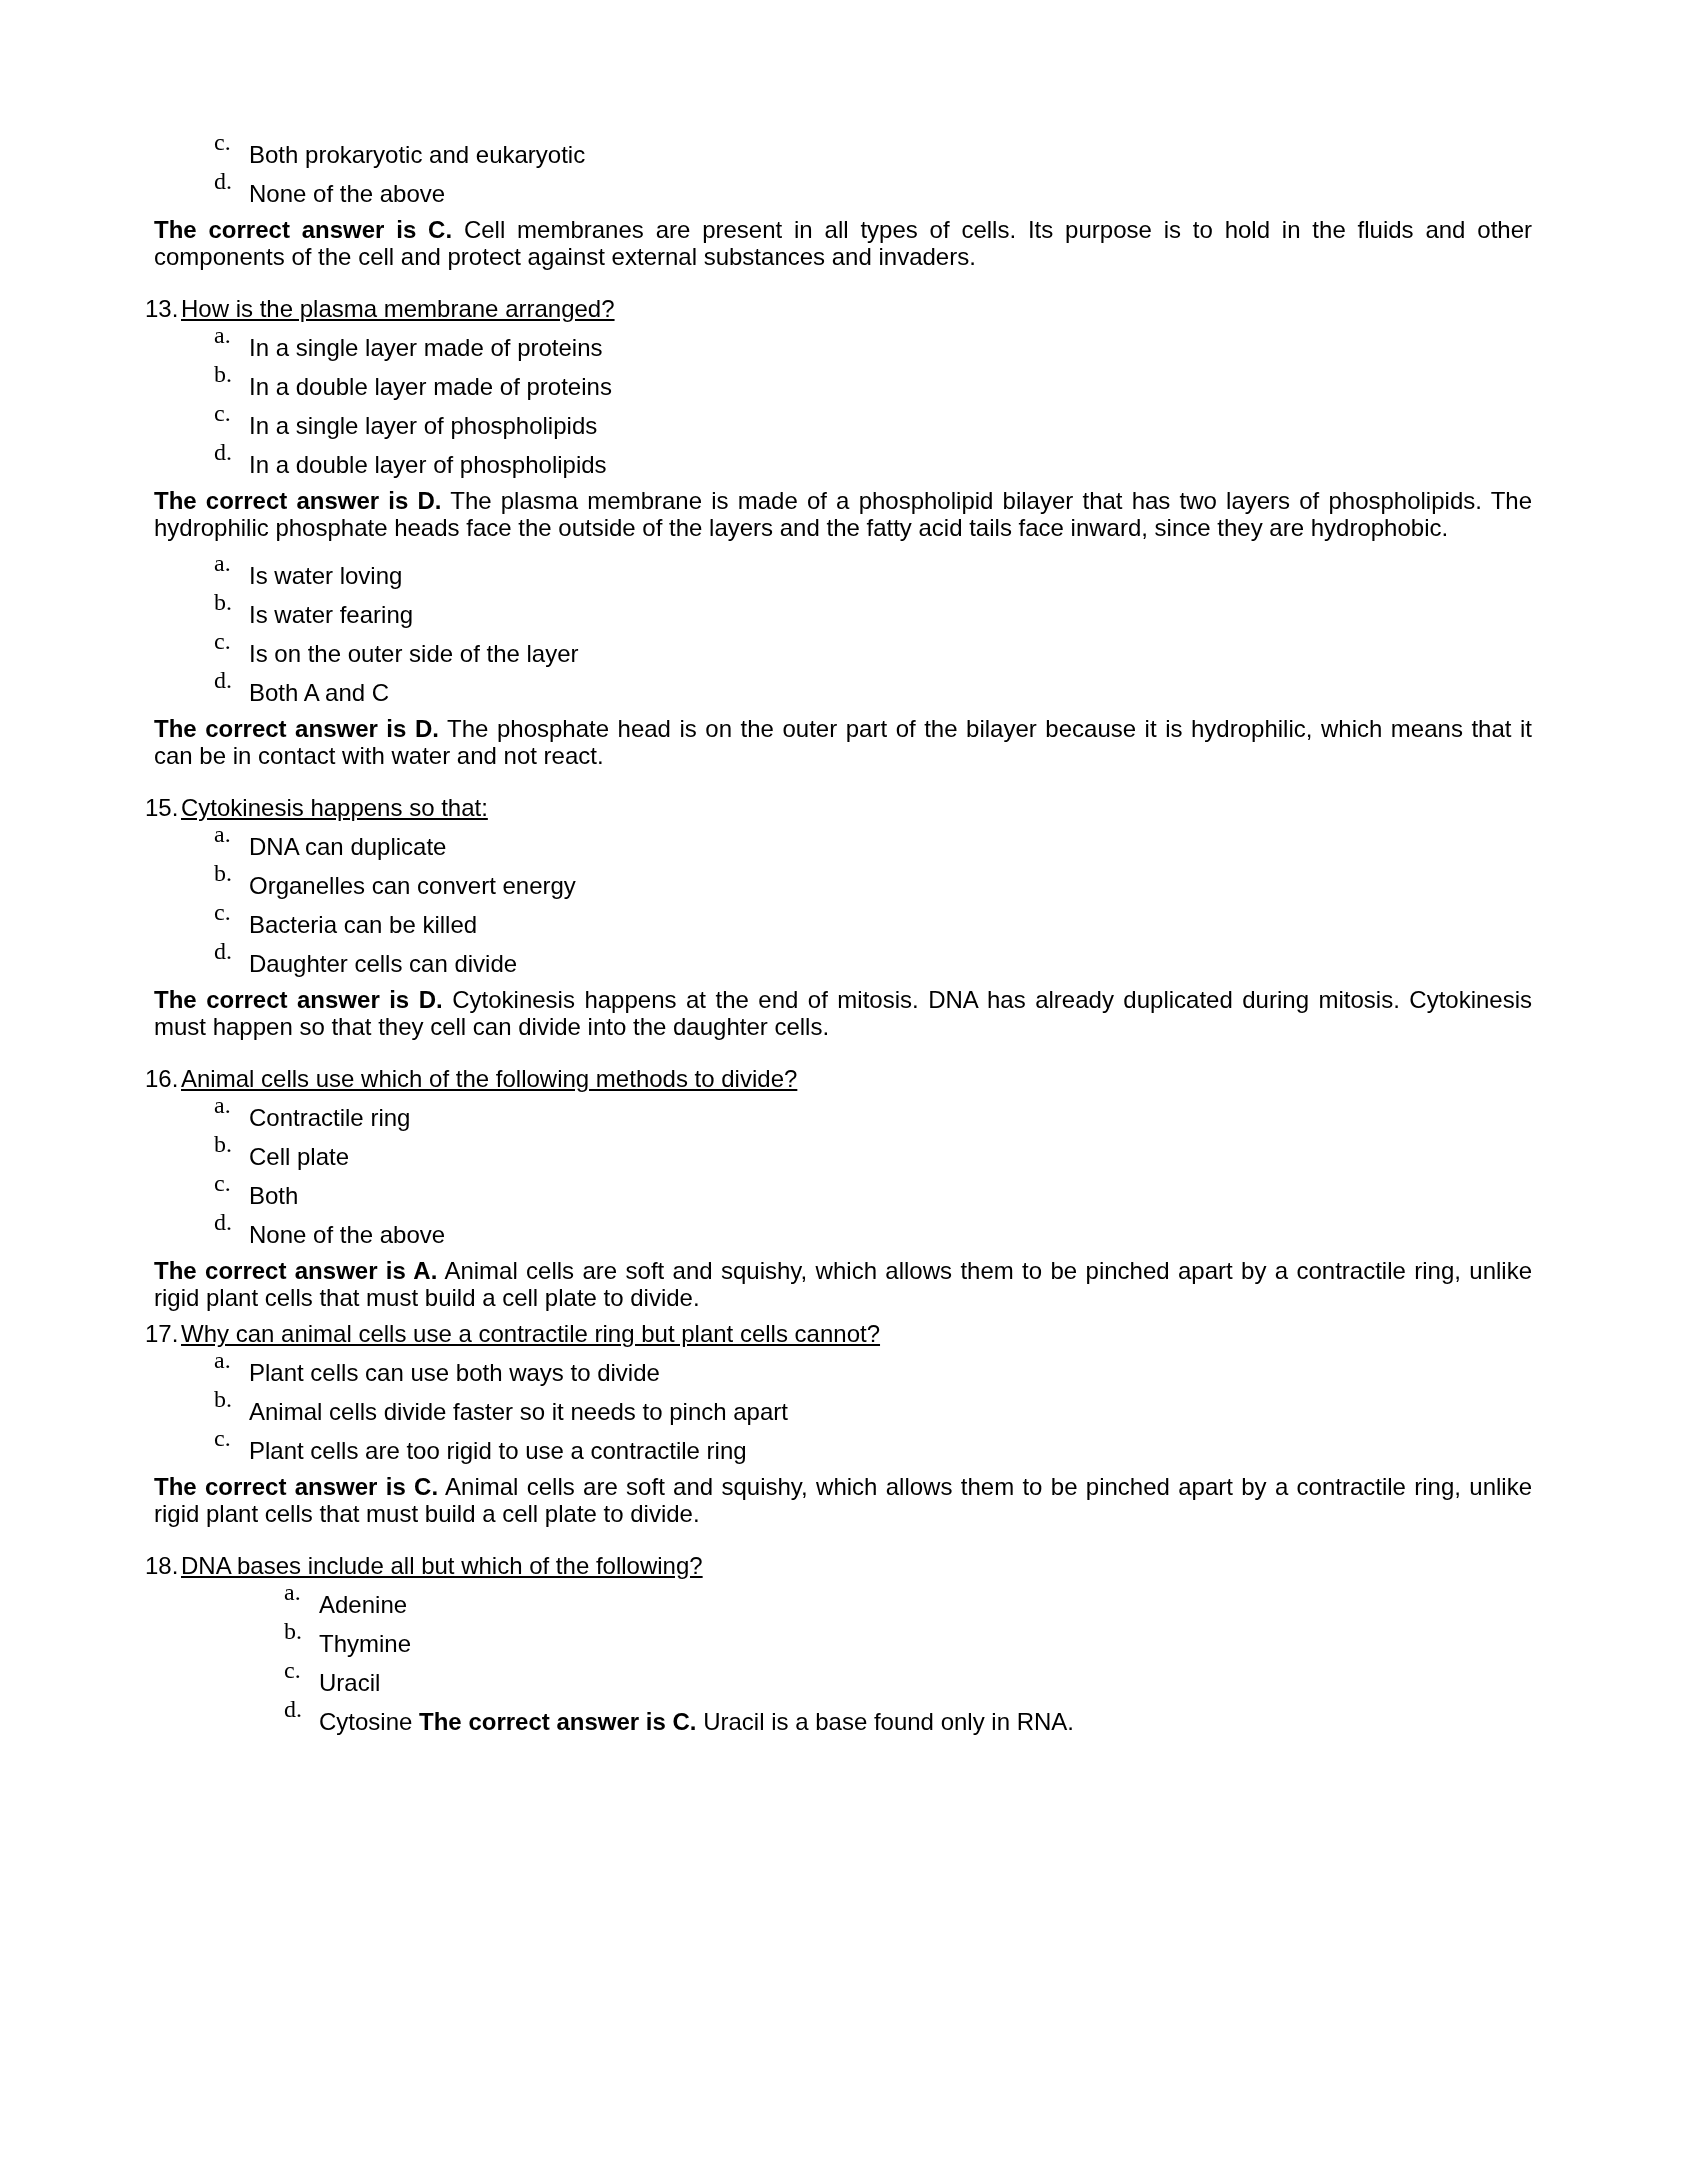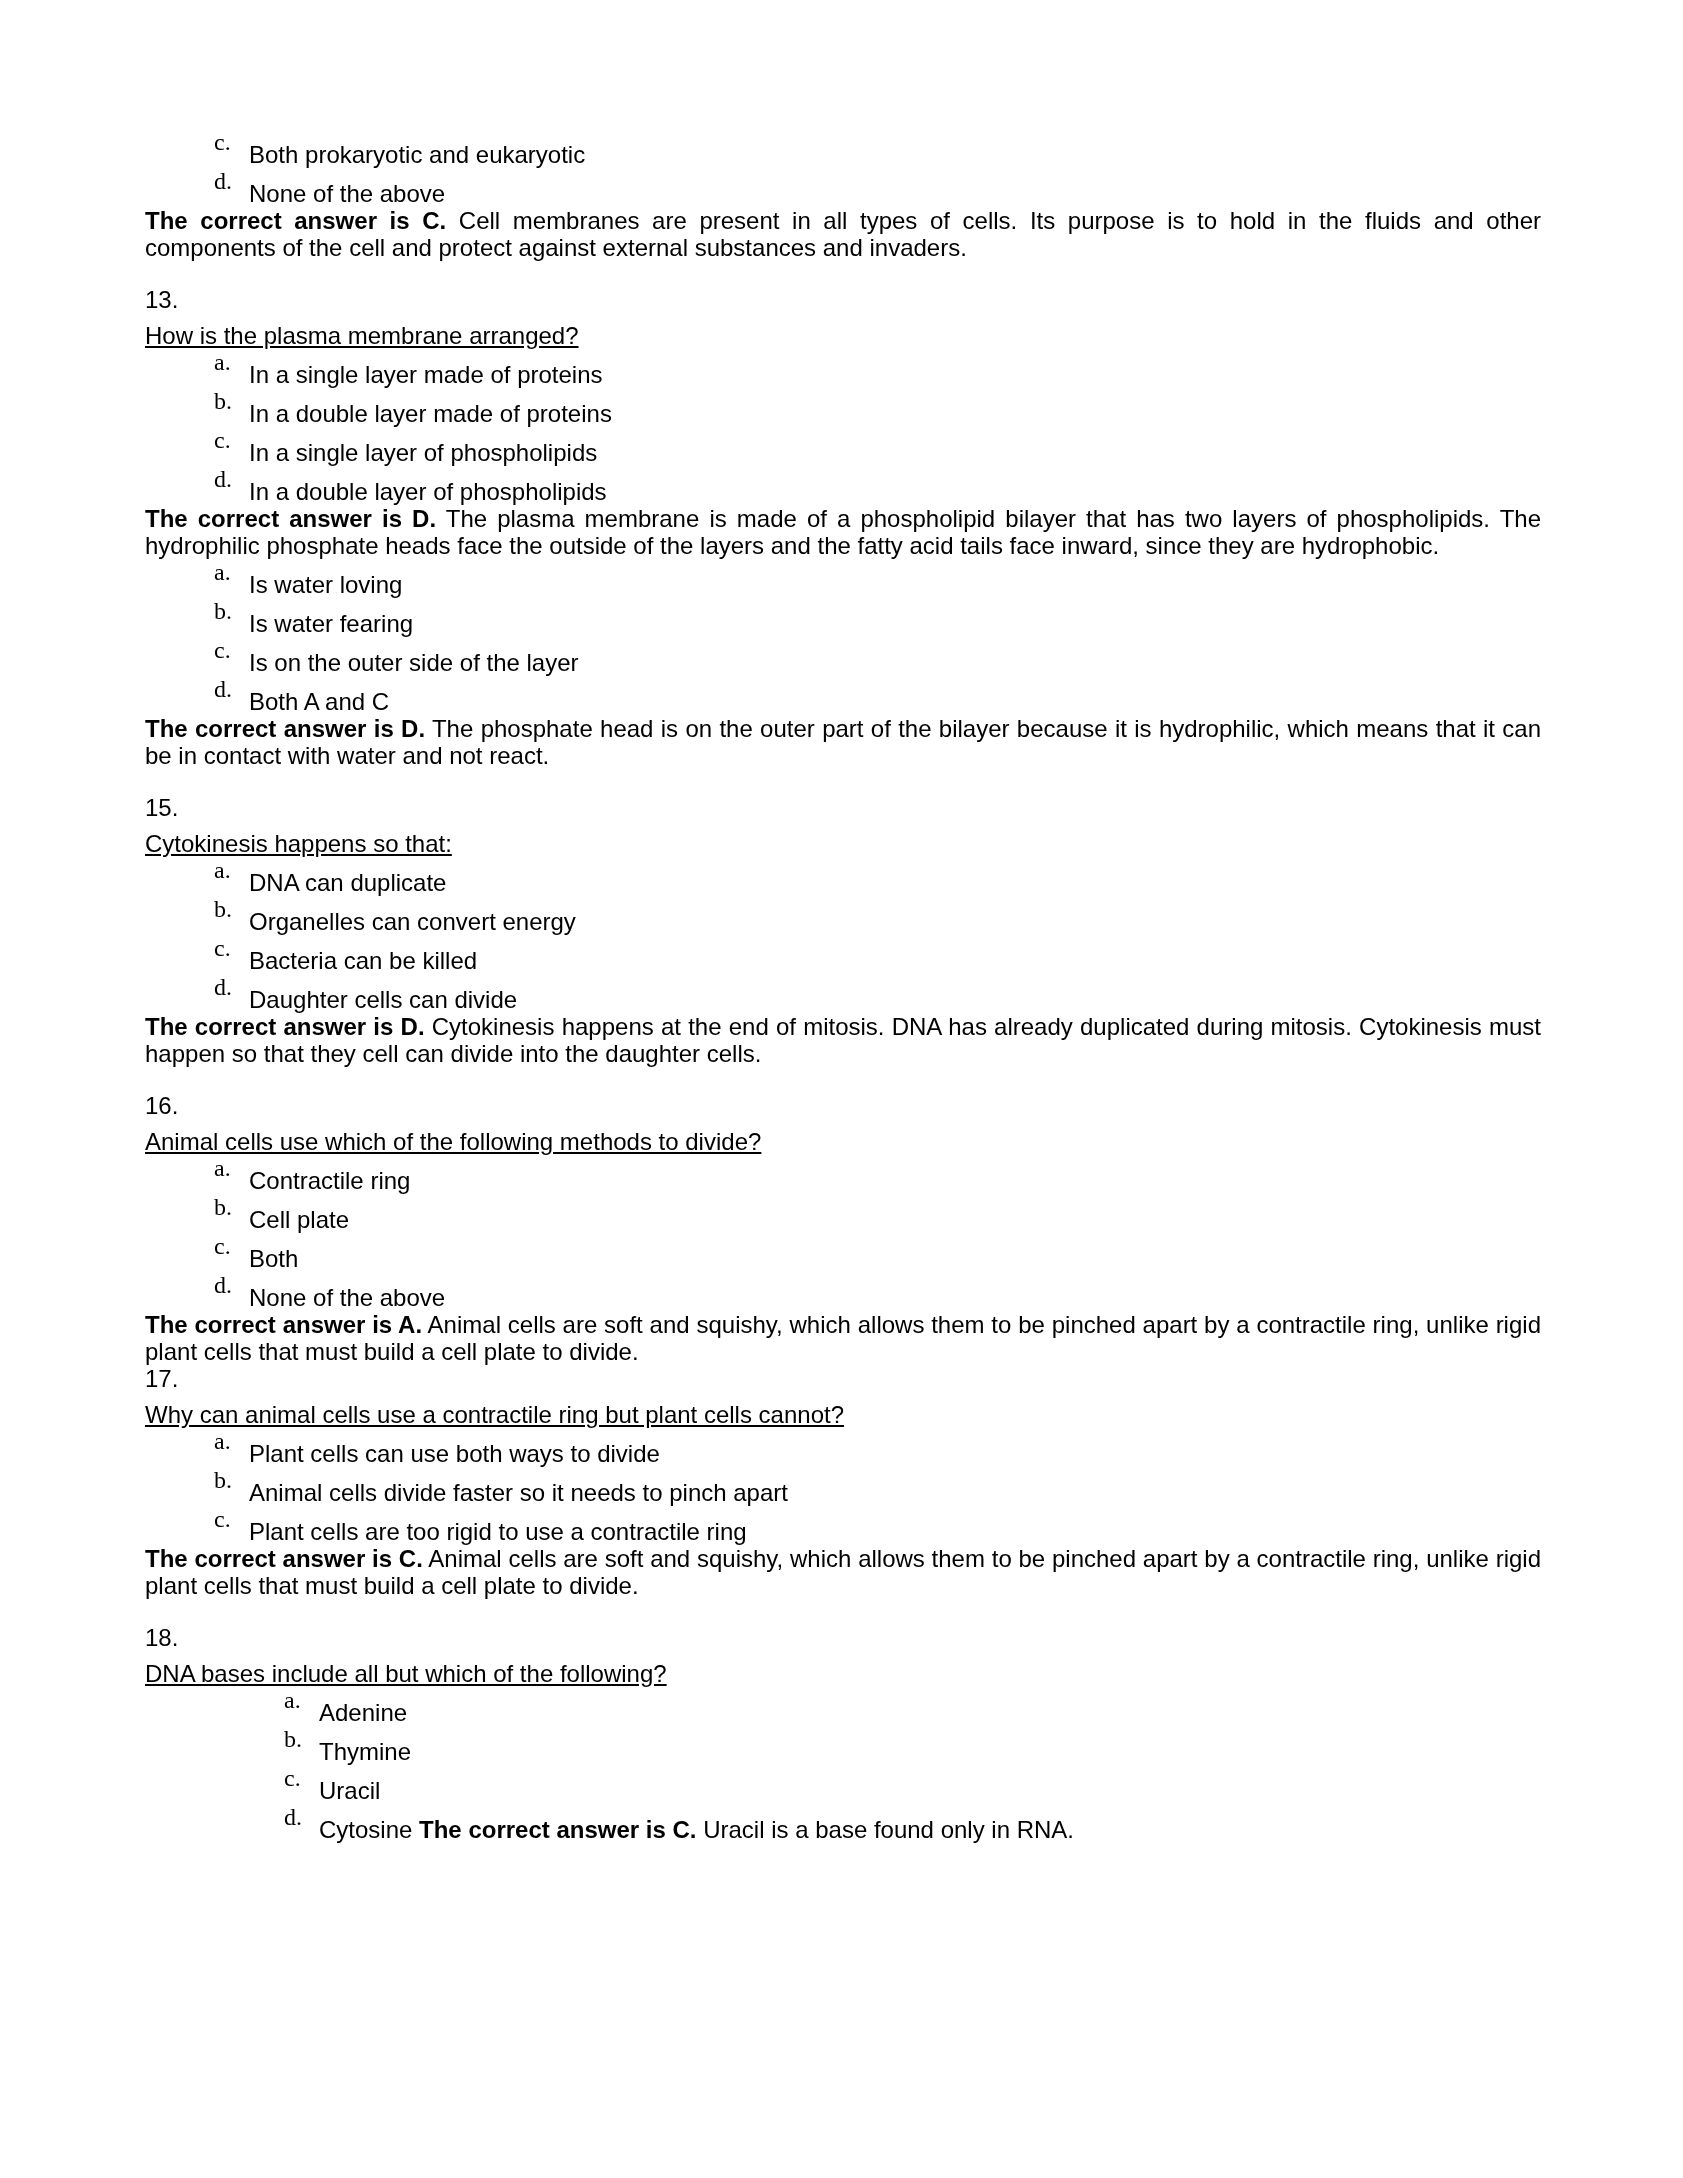--- a/index.html
+++ b/index.html
@@ -16,33 +16,33 @@
   }
   .content {
     position: absolute;
     left: 145px;
     top: 129px;
     width: 1396px;
   }
   .block { margin: 0; }
   .block.gap { margin-top: 25px; }
 
-  .question { display: flex; flex-direction: column; }
+  .question { display: flex; }
   .qnum { flex: 0 0 36px; }
   .qtext { flex: 1; text-decoration: underline; }
 
   .option-row { display: flex; padding-left: 69px; }
   .option-row.deep { padding-left: 139px; }
   .marker {
     flex: 0 0 35px;
     font-family: "Liberation Serif", serif;
   }
   .otext { flex: 1; margin-top: 12px; }
 
-  .answer { margin: 0; text-align: justify; }
+  .answer { margin: 9px; text-align: justify; }
   .answer.spaced { line-height: 27px; }
 
   strong { font-weight: 700; }
 </style>
 </head>
 <body>
 
 <div class="page">
   <div class="content" id="content">
       <div class="block options">

